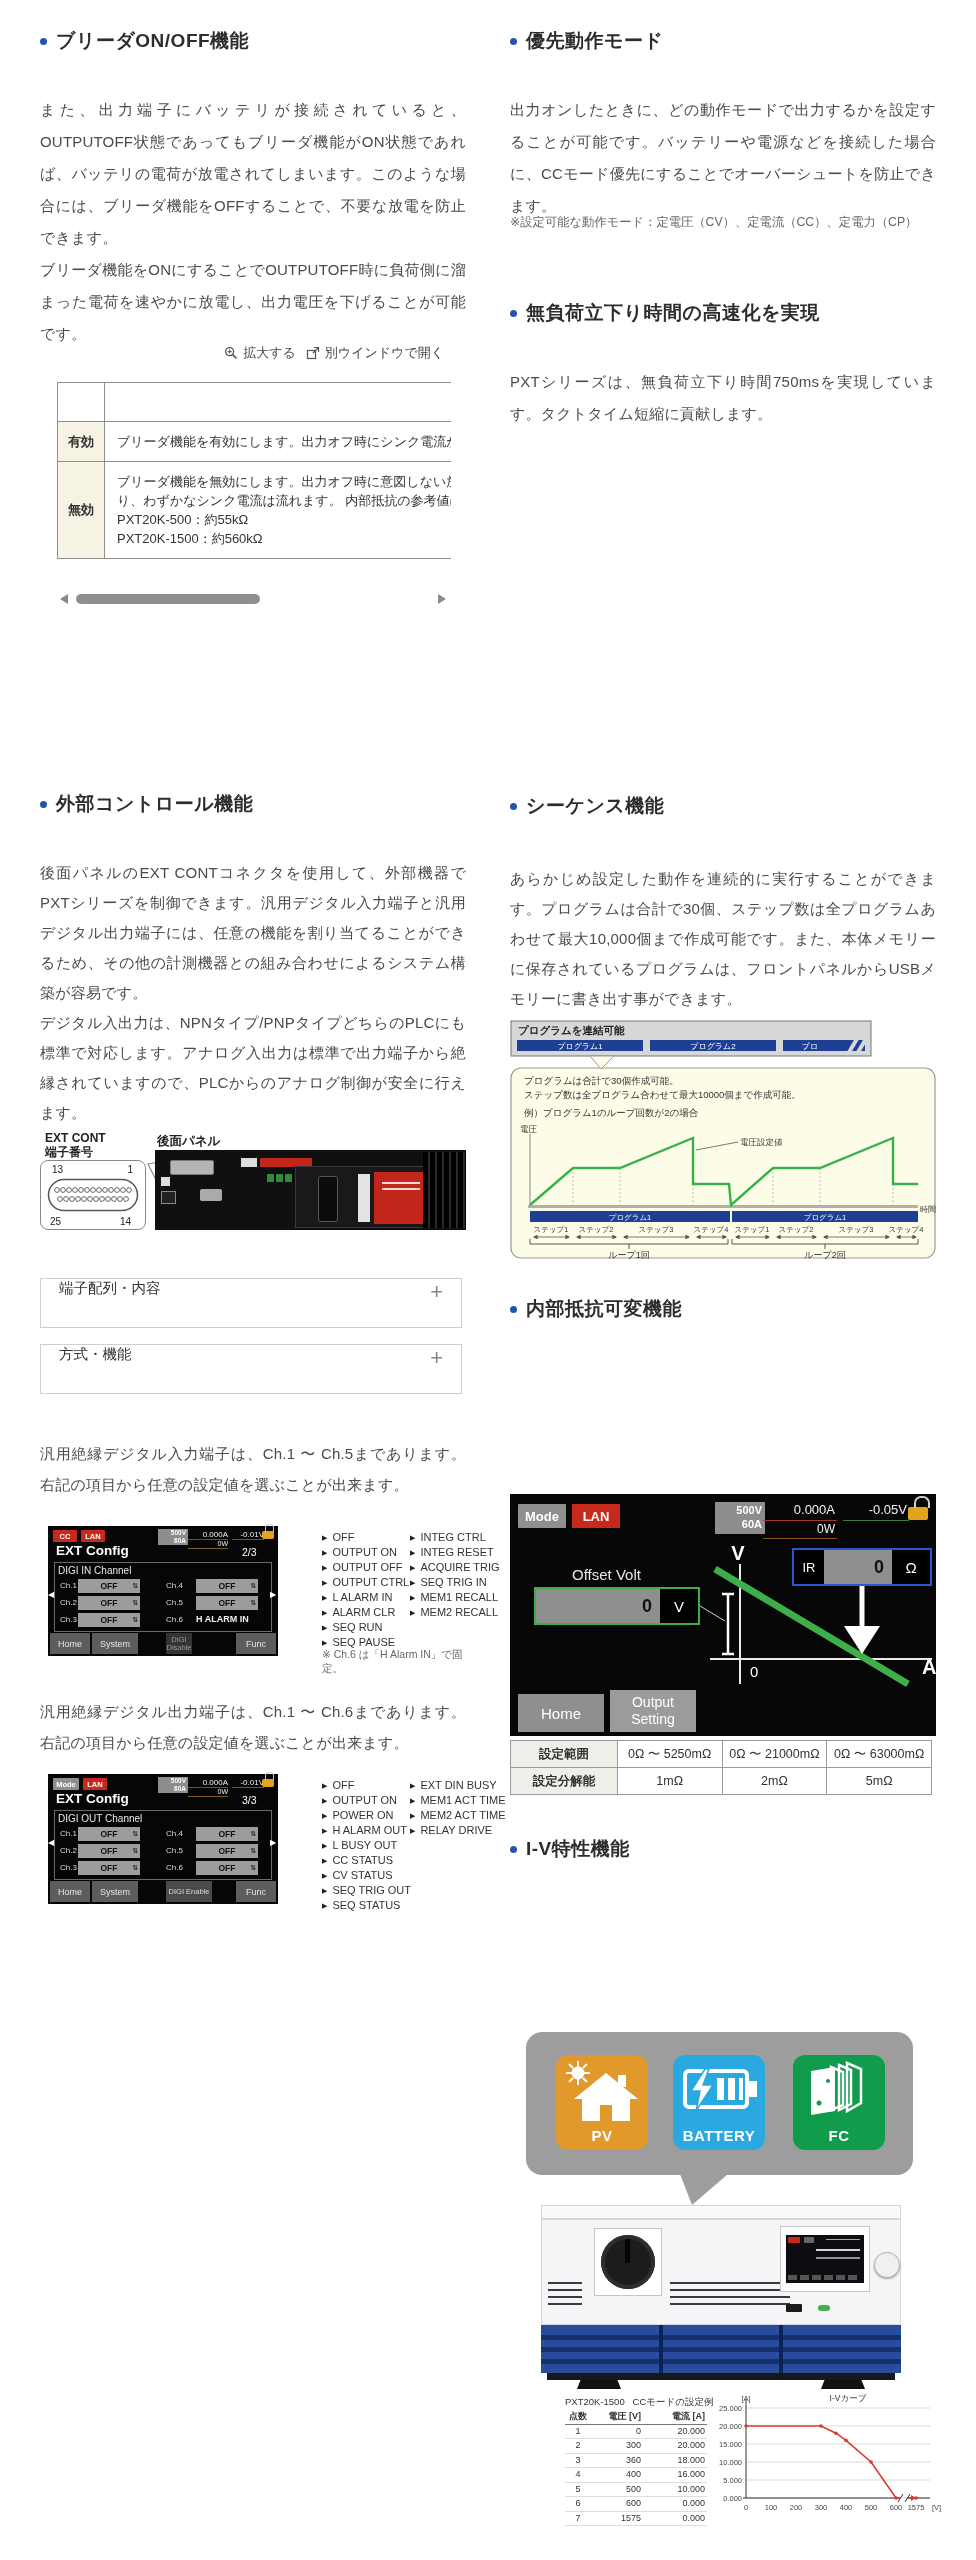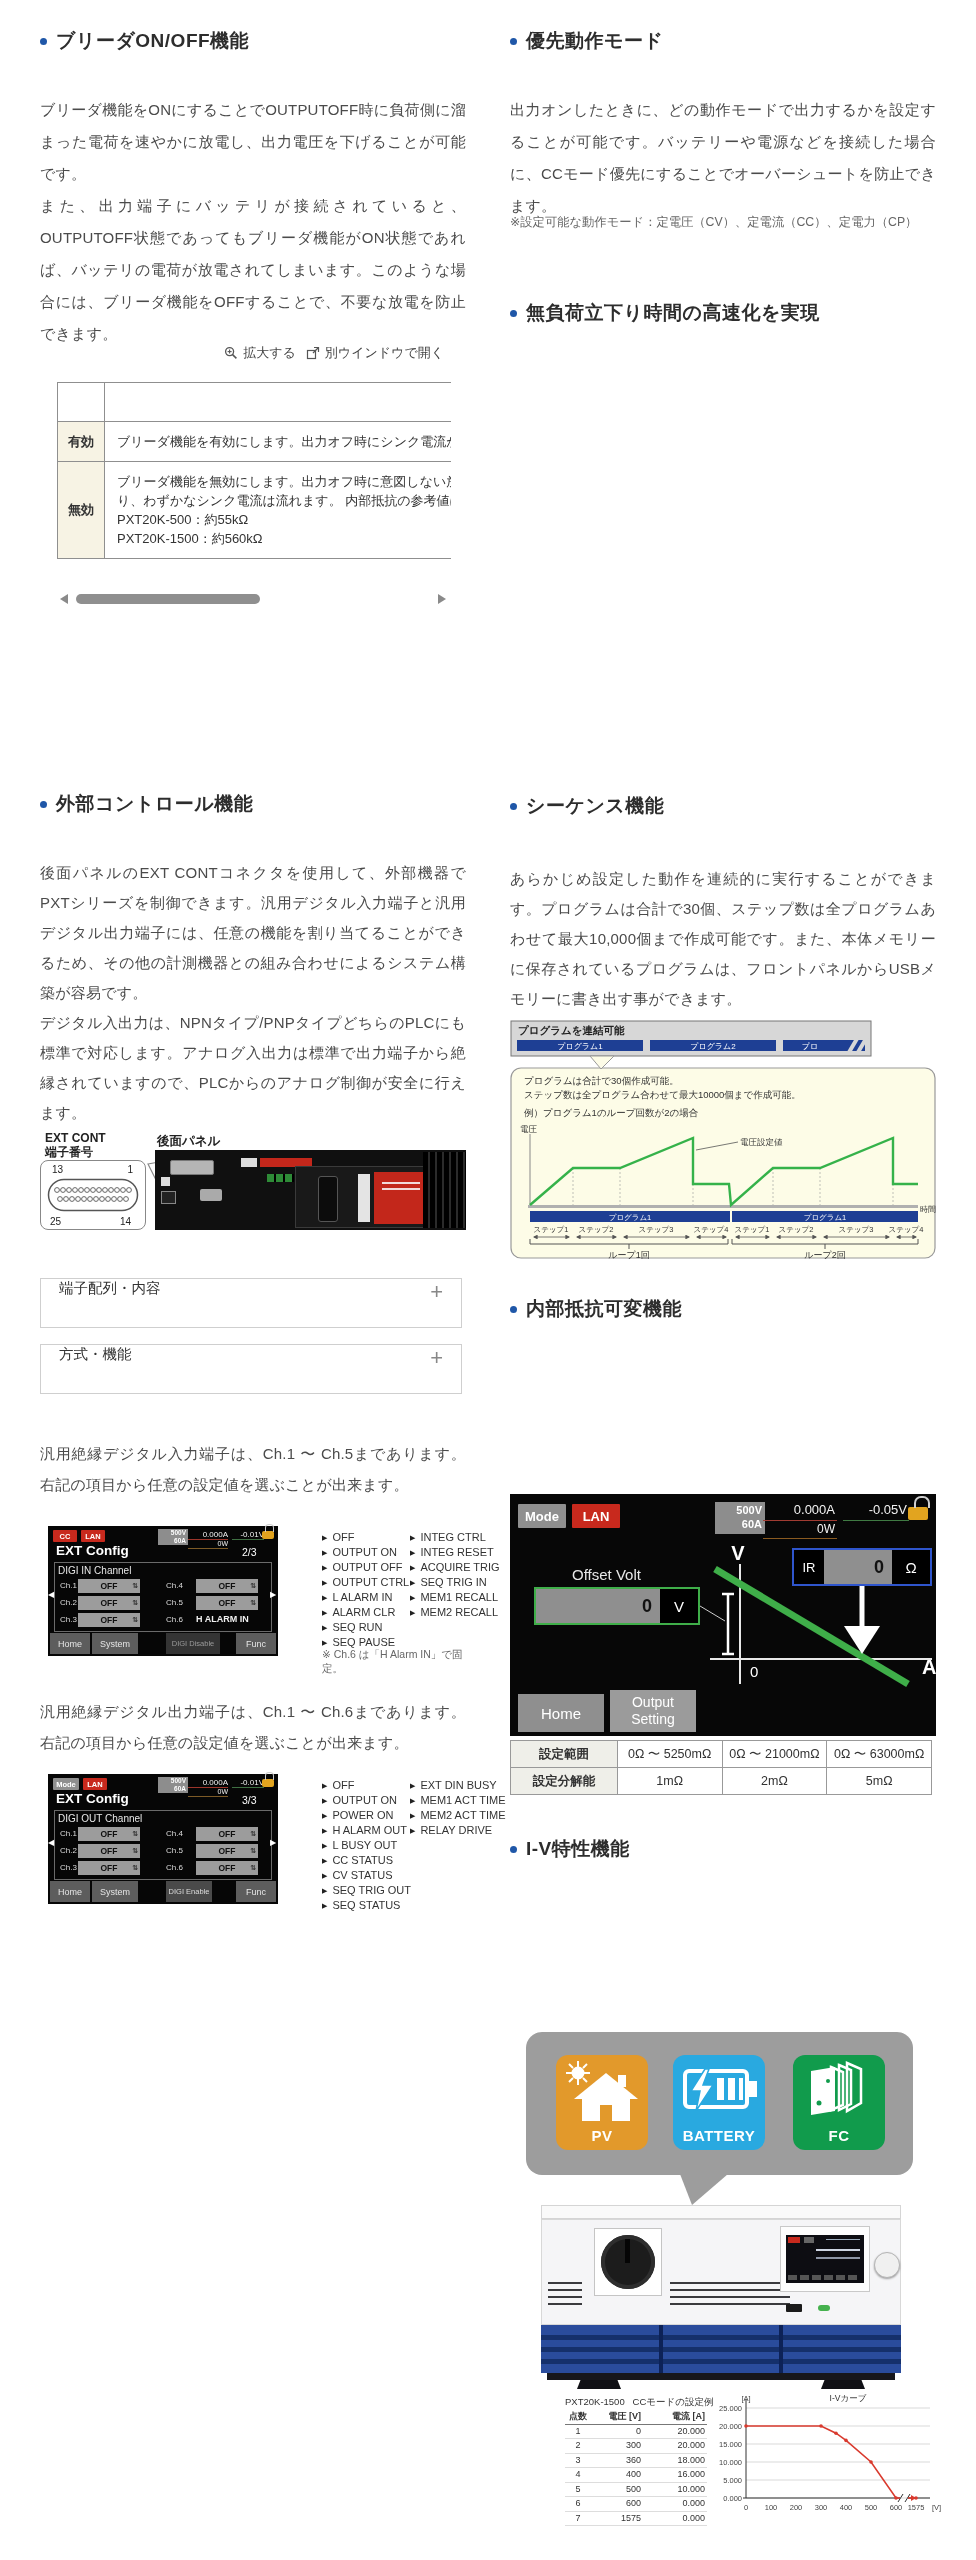--- a/index.html
+++ b/index.html
@@ -94,22 +94,22 @@
 
 <div id="page">
 
   <div class="col" id="colL">
 
     <div class="head" style="top:28px">
       <span class="dot"></span>
       <span>ブリーダON/OFF機能</span>
     </div>
     <div class="body lh32" style="top:94px">
+      <div>また、出力端子にバッテリが接続されていると、OUTPUTOFF状態であってもブリーダ機能がON状態であれば、バッテリの電荷が放電されてしまいます。このような場合には、ブリーダ機能をOFFすることで、不要な放電を防止できます。</div>
       <div>ブリーダ機能をONにすることでOUTPUTOFF時に負荷側に溜まった電荷を速やかに放電し、出力電圧を下げることが可能です。</div>
-      <div>また、出力端子にバッテリが接続されていると、OUTPUTOFF状態であってもブリーダ機能がON状態であれば、バッテリの電荷が放電されてしまいます。このような場合には、ブリーダ機能をOFFすることで、不要な放電を防止できます。</div>
     </div>
 
     <div class="linkrow" style="top:344px;right:22px">
       <span class="link">
         <svg width="14" height="14" viewBox="0 0 14 14">
             <circle cx="5.6" cy="5.6" r="4" fill="none" stroke="#555" stroke-width="1.3"></circle>
             <line x1="8.6" y1="8.6" x2="12.4" y2="12.4" stroke="#555" stroke-width="1.5"></line>
             <line x1="3.6" y1="5.6" x2="7.6" y2="5.6" stroke="#555" stroke-width="1.1"></line>
             <line x1="5.6" y1="3.6" x2="5.6" y2="7.6" stroke="#555" stroke-width="1.1"></line>
           </svg>
@@ -264,21 +264,21 @@
       <span class="mch" style="left:118px;top:72px">Ch.5</span>
         <span class="msel" style="left:148px;top:70px">OFF</span>
       <span class="mch" style="left:12px;top:89px">Ch.3</span>
         <span class="msel" style="left:30px;top:87px">OFF</span>
       <span class="mch" style="left:118px;top:89px">Ch.6</span>
         <span class="mtext" style="left:148px;top:88px">H ALARM IN</span>
       <span class="carr" style="left:0">◀</span>
       <span class="carr" style="left:222px">▶</span>
       <span class="mbtn" style="left:2px;width:40px">Home</span>
       <span class="mbtn" style="left:44px;width:46px">System</span>
-      <span class="mbtn dim" style="left:118px;width:54px">DIGI Disable</span>
+      <span class="mbtn dim" style="left:118px;width:26px">DIGI Disable</span>
       <span class="mbtn" style="left:188px;width:40px">Func</span>
     </div>
     <ul class="opts" style="left:282px;top:1530px">
         <li class="opt">OFF</li>
         <li class="opt">OUTPUT ON</li>
         <li class="opt">OUTPUT OFF</li>
         <li class="opt">OUTPUT CTRL</li>
         <li class="opt">L ALARM IN</li>
         <li class="opt">ALARM CLR</li>
         <li class="opt">SEQ RUN</li>
@@ -355,20 +355,21 @@
       <span class="dot"></span>
       <span>優先動作モード</span>
     </div>
     <div class="body lh32" style="top:94px">出力オンしたときに、どの動作モードで出力するかを設定することが可能です。バッテリーや電源などを接続した場合に、CCモード優先にすることでオーバーシュートを防止できます。</div>
     <div class="note" style="top:214px;font-size:12.3px">※設定可能な動作モード：定電圧（CV）、定電流（CC）、定電力（CP）</div>
 
     <div class="head" style="top:300px">
       <span class="dot"></span>
       <span>無負荷立下り時間の高速化を実現</span>
     </div>
+    <div class="body lh32" style="top:366px">PXTシリーズは、無負荷立下り時間750msを実現しています。タクトタイム短縮に貢献します。</div>
 
     <div class="head" style="top:793px">
       <span class="dot"></span>
       <span>シーケンス機能</span>
     </div>
     <div class="body" style="top:864px">あらかじめ設定した動作を連続的に実行することができます。プログラムは合計で30個、ステップ数は全プログラムあわせて最大10,000個まで作成可能です。また、本体メモリーに保存されているプログラムは、フロントパネルからUSBメモリーに書き出す事ができます。</div>
 
     <svg width="426" height="240" viewBox="0 0 426 240" style="position:absolute;left:0;top:1020px">
       <defs>
           <marker id="arr" markerWidth="6" markerHeight="6" refX="4.5" refY="3" orient="auto-start-reverse">

